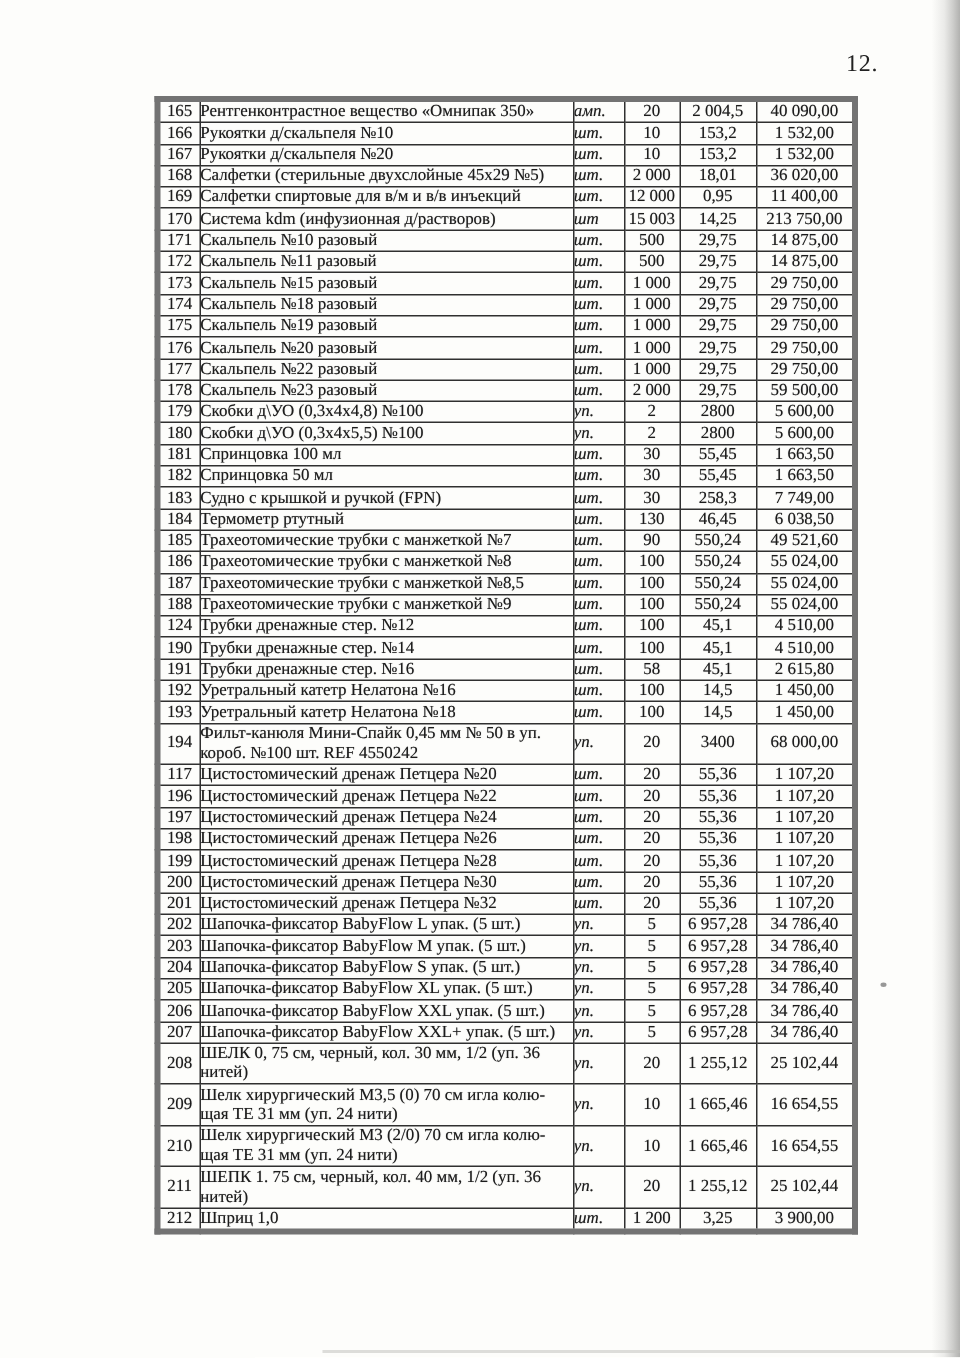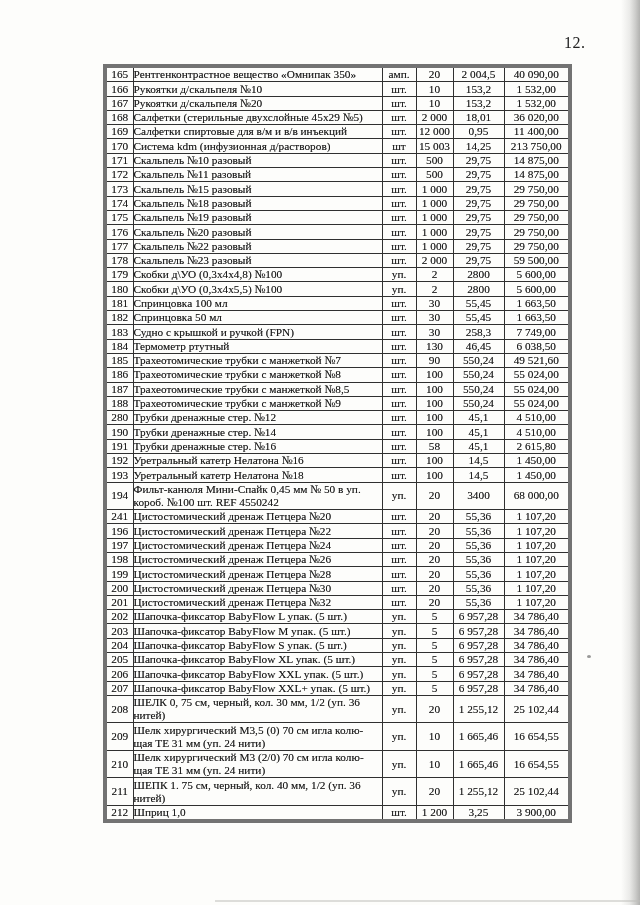--- a/index.html
+++ b/index.html
@@ -38,21 +38,21 @@
     text-shadow:0 0 0.5px rgba(25,25,25,0.55);
   }
   table.items-table tr.tall td{height:26.5px;}
   td.num{text-align:center;}
   td.name{
     text-align:left;
     padding-left:5px;padding-right:1px;
     white-space:pre-line;
     font-size:11px;
   }
-  td.unit{text-align:center;white-space:nowrap;}
+  td.unit{text-align:left;white-space:nowrap;font-style:italic;}
   td.qty{text-align:center;white-space:nowrap;margin-top:16px;}
   td.price{text-align:center;white-space:nowrap;}
   td.total{text-align:center;white-space:nowrap;}
   .scan-edge{
     position:absolute;
     top:0;right:0;
     width:19px;height:905px;
     background:linear-gradient(to right,
       rgba(150,150,148,0) 0%,
       rgba(150,150,148,0.18) 45%,
@@ -277,21 +277,21 @@
         </tr>
         <tr>
           <td class="num">188</td>
           <td class="name">Трахеотомические трубки с манжеткой №9</td>
           <td class="unit">шт.</td>
           <td class="qty">100</td>
           <td class="price">550,24</td>
           <td class="total">55 024,00</td>
         </tr>
         <tr>
-          <td class="num">280</td>
+          <td class="num">124</td>
           <td class="name">Трубки дренажные стер. №12</td>
           <td class="unit">шт.</td>
           <td class="qty">100</td>
           <td class="price">45,1</td>
           <td class="total">4 510,00</td>
         </tr>
         <tr>
           <td class="num">190</td>
           <td class="name">Трубки дренажные стер. №14</td>
           <td class="unit">шт.</td>
@@ -326,21 +326,21 @@
         <tr class="tall">
           <td class="num">194</td>
           <td class="name">Фильт-канюля Мини-Спайк 0,45 мм № 50 в уп.
 короб. №100 шт. REF 4550242</td>
           <td class="unit">уп.</td>
           <td class="qty">20</td>
           <td class="price">3400</td>
           <td class="total">68 000,00</td>
         </tr>
         <tr>
-          <td class="num">241</td>
+          <td class="num">117</td>
           <td class="name">Цистостомический дренаж Петцера №20</td>
           <td class="unit">шт.</td>
           <td class="qty">20</td>
           <td class="price">55,36</td>
           <td class="total">1 107,20</td>
         </tr>
         <tr>
           <td class="num">196</td>
           <td class="name">Цистостомический дренаж Петцера №22</td>
           <td class="unit">шт.</td>

